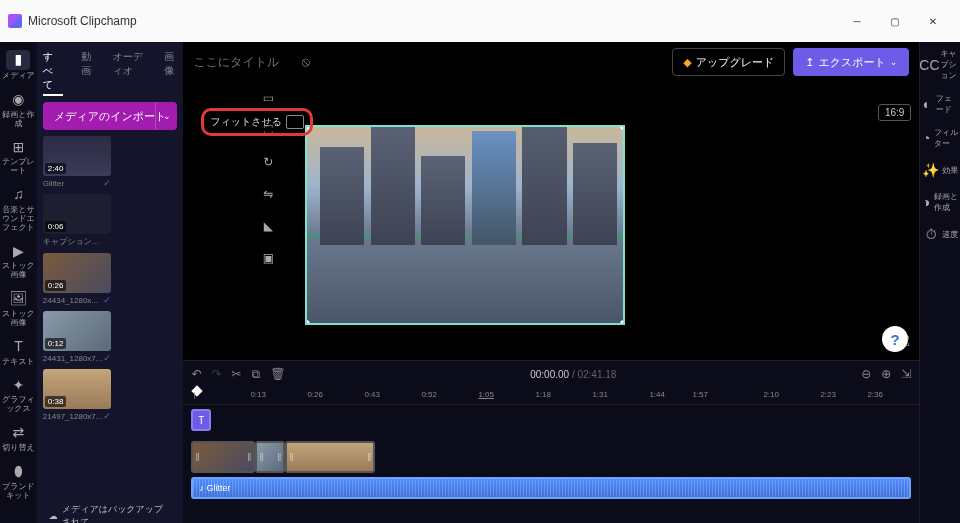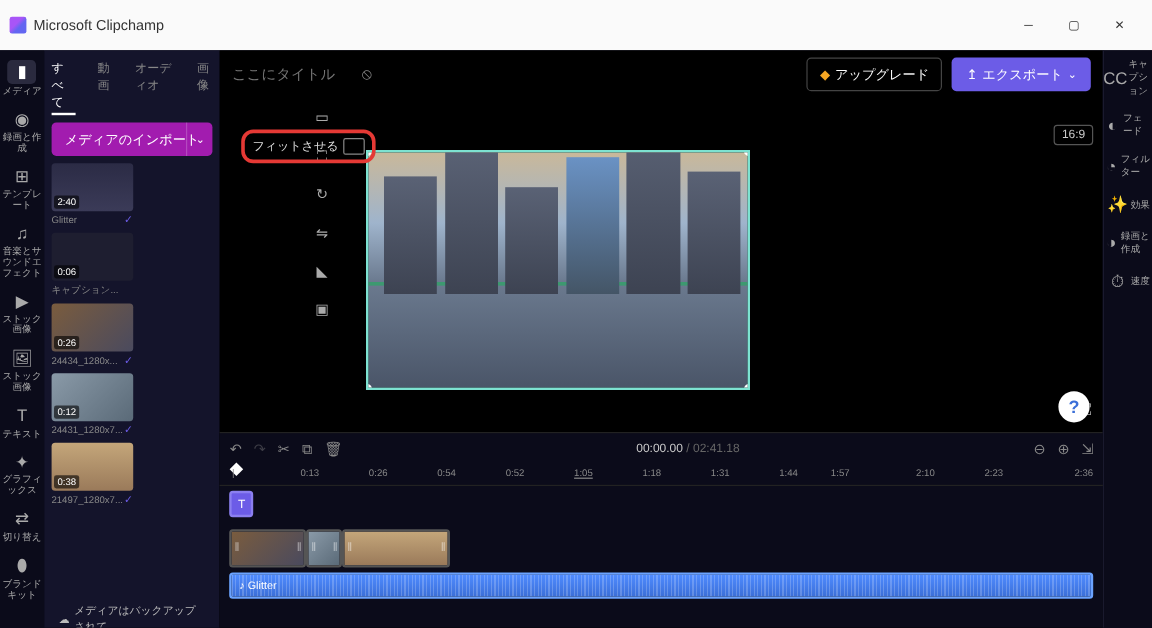--- a/index.html
+++ b/index.html
@@ -263,30 +263,30 @@
           <div class="spacer"></div>
           <span class="ctrlbtn">⊖</span>
           <span class="ctrlbtn">⊕</span>
           <span class="ctrlbtn">⇲</span>
         </div>
         <div class="ruler" id="ruler">
           <div class="playhead"></div>
         <span class="tick" style="left: 10px;">|</span>
             <span class="tick" style="left: 67px;">0:13</span>
             <span class="tick" style="left: 124px;">0:26</span>
-            <span class="tick" style="left: 181px;">0:54</span>
+            <span class="tick" style="left: 181px;">0:43</span>
             <span class="tick" style="left: 238px;">0:52</span>
             <span class="tick" style="left: 295px; text-decoration: underline;">1:05</span>
             <span class="tick" style="left: 352px;">1:18</span>
             <span class="tick" style="left: 409px;">1:31</span>
             <span class="tick" style="left: 466px;">1:44</span>
             <span class="tick" style="left: 509px;">1:57</span>
             <span class="tick" style="left: 580px; text-align: right;">2:10</span>
             <span class="tick" style="left: 637px;">2:23</span>
-            <span class="tick" style="left: 712px;">2:36</span>
+            <span class="tick" style="left: 684px;">2:36</span>
           </div>
         <div class="tracks">
           <div class="track">
             <div class="titleclip">T</div>
           </div>
           <div class="vclips">
             <div class="vclip" style="width:64px;background:linear-gradient(135deg,#7a5c3e,#4a4a5e)">
                 <span class="grip" style="left:2px">‖</span>
                 <span class="grip" style="right:2px">‖</span>
               </div>

